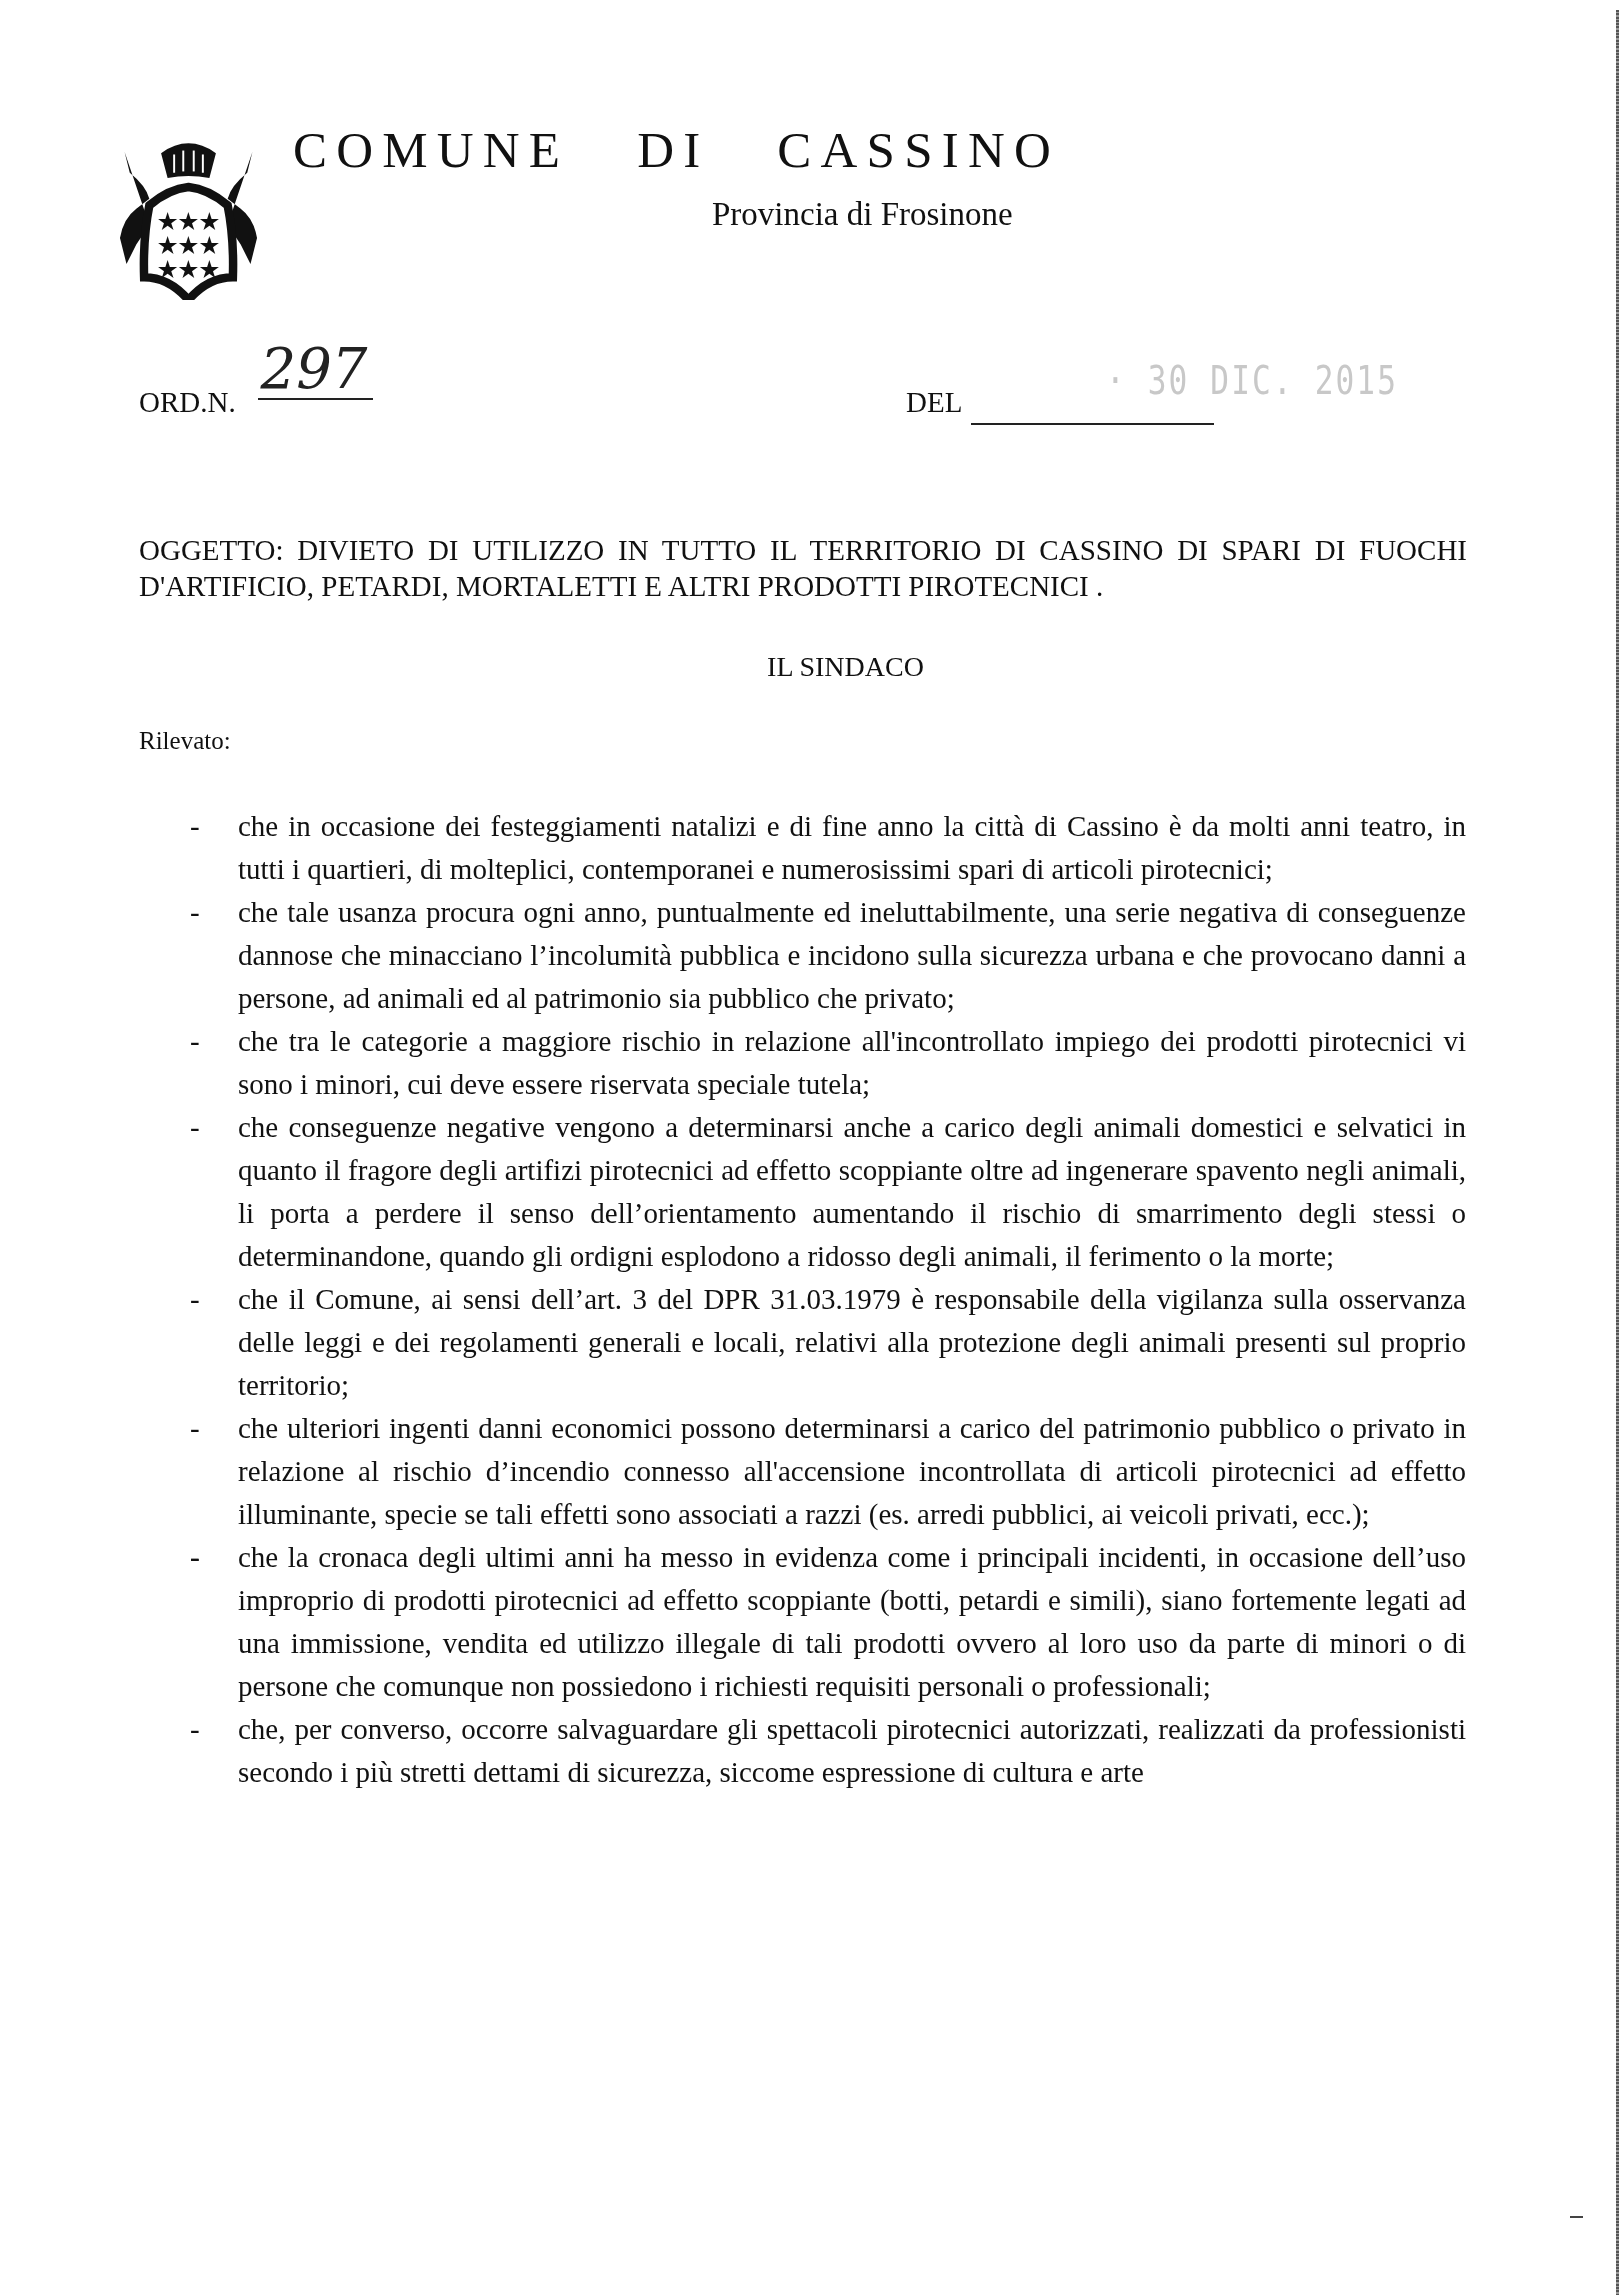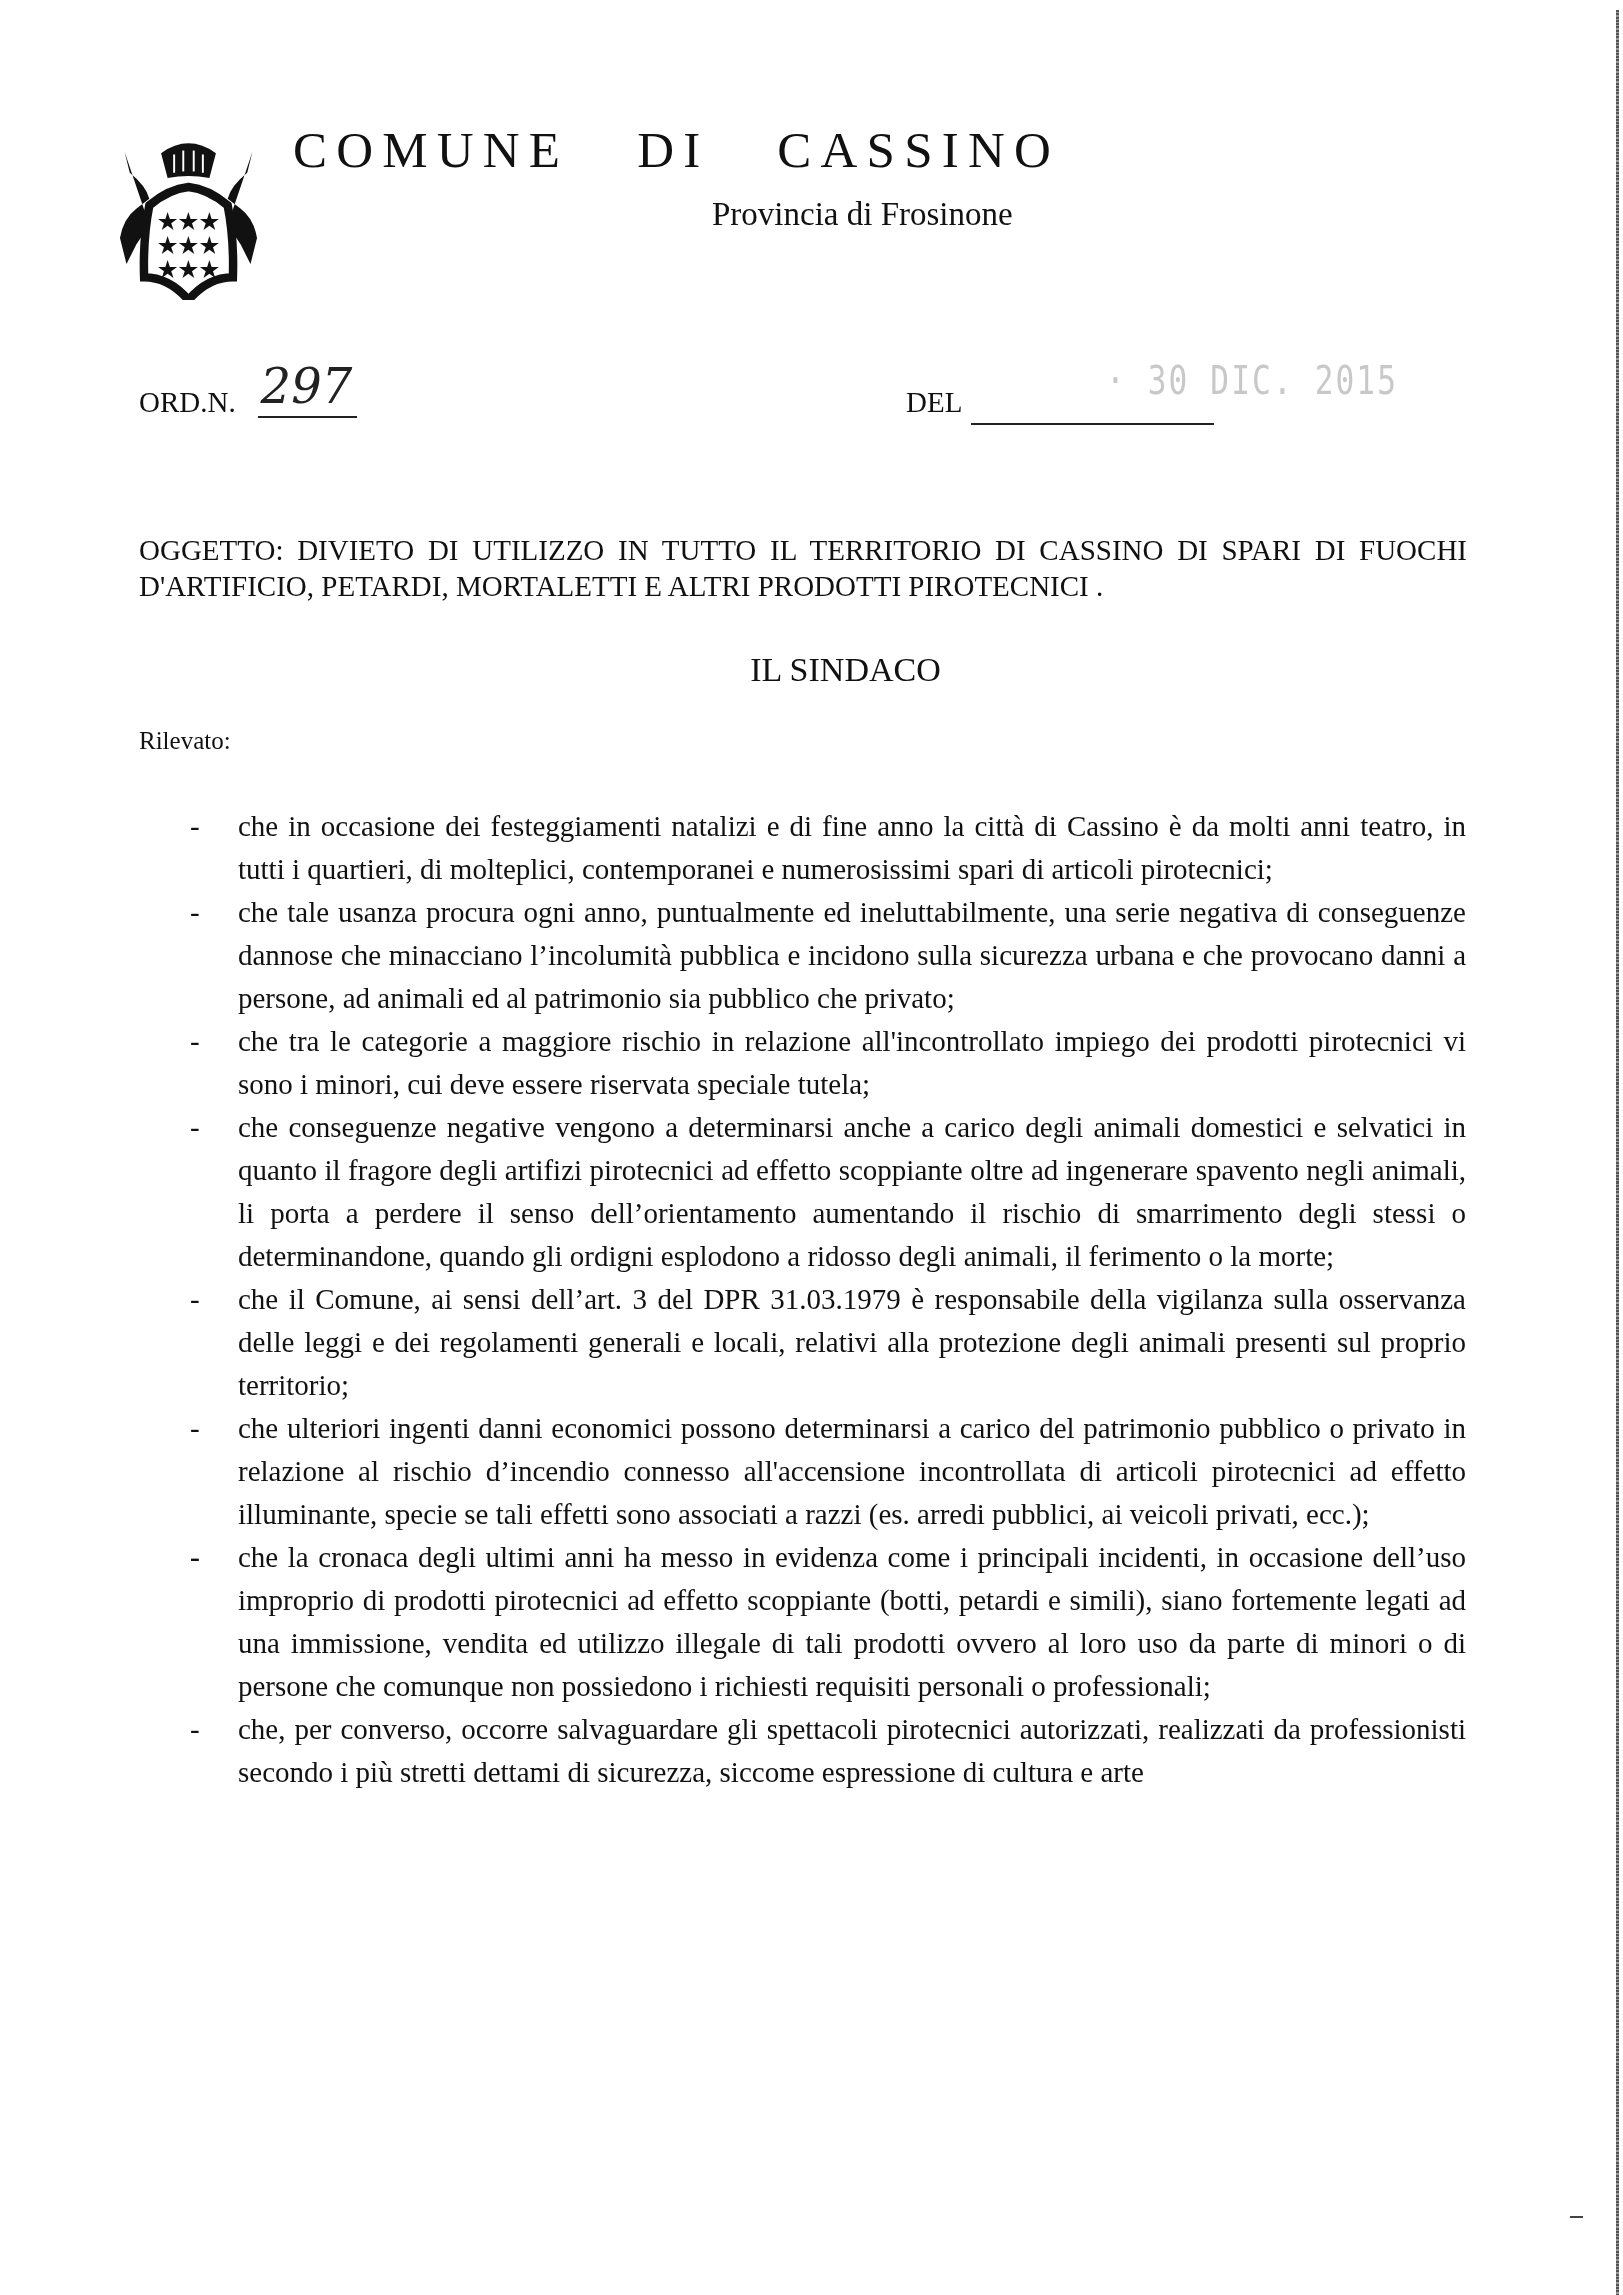--- a/index.html
+++ b/index.html
@@ -6,28 +6,28 @@
   body { width:1623px; height:2295px; position:relative; overflow:hidden;
          font-family:"Liberation Serif","DejaVu Serif",serif; color:#111; }
   .page-edge { position:absolute; left:1616px; top:9.8px; width:3.3px; height:2286px;
                background:repeating-linear-gradient(180deg,#555 0 2px,#999 2px 3.3px); }
   .page-edge-mark { position:absolute; left:1570px; top:2216px; width:13px; height:2px; background:#444; }
   .crest { position:absolute; left:110px; top:114px; width:157px; height:186px; }
   .title { position:absolute; left:293px; top:108px; width:1158px; font-size:51px; font-weight:normal;
            letter-spacing:9.2px; word-spacing:46px; line-height:85px; white-space:nowrap; }
   .province { position:absolute; left:712px; top:196px; font-size:33px; font-weight:normal; }
   .ord { position:absolute; left:139px; top:386px; font-size:29px;text-align:right; }
-  .ord-num { position:absolute; left:258px; top:357px; font-family:"DejaVu Serif",serif; font-size:48px;
+  .ord-num { position:absolute; left:258px; top:339px; font-family:"DejaVu Serif",serif; font-size:56px;
              font-style:italic; color:#222; border-bottom:2.6px solid #222; line-height:59px; padding:0 5.2px 0 2.6px; }
   .del { position:absolute; left:906px; top:386px; font-size:29px; }
   .del-line { position:absolute; left:971px; top:423px; width:243px; height:2px; background:#222; }
   .del-stamp { position:absolute; left:1106px; top:358px; font-family:"DejaVu Sans Mono",monospace; font-size:39px;
                color:#c8c8c8; letter-spacing:2.6px; transform:scaleX(0.8); transform-origin:left; }
   .subject { position:absolute; left:139px; top:532px; width:1328px; font-size:29px; line-height:36px; text-align:justify; }
-  .mayor { position:absolute; left:0; top:651px; width:1623px; text-align:center; font-size:34px; padding-left:68px; box-sizing:border-box; }
+  .mayor { position:absolute; left:0; top:651px; width:1623px; text-align:center; font-size:28px; padding-left:68px; box-sizing:border-box; }
   .noted { position:absolute; left:139px; top:727px; font-size:25px; }
   .list { position:absolute; left:190px; top:805px; width:1276px; margin:0; padding:0; list-style:none; }
   .list li { position:relative; padding-left:48px; font-size:29px; line-height:43px; text-align:justify; }
   .list li .dash { position:absolute; left:0; top:0; }
 </style>
 </head>
 <body>
 
 <div class="page-edge"></div>
 <div class="page-edge-mark"></div>

